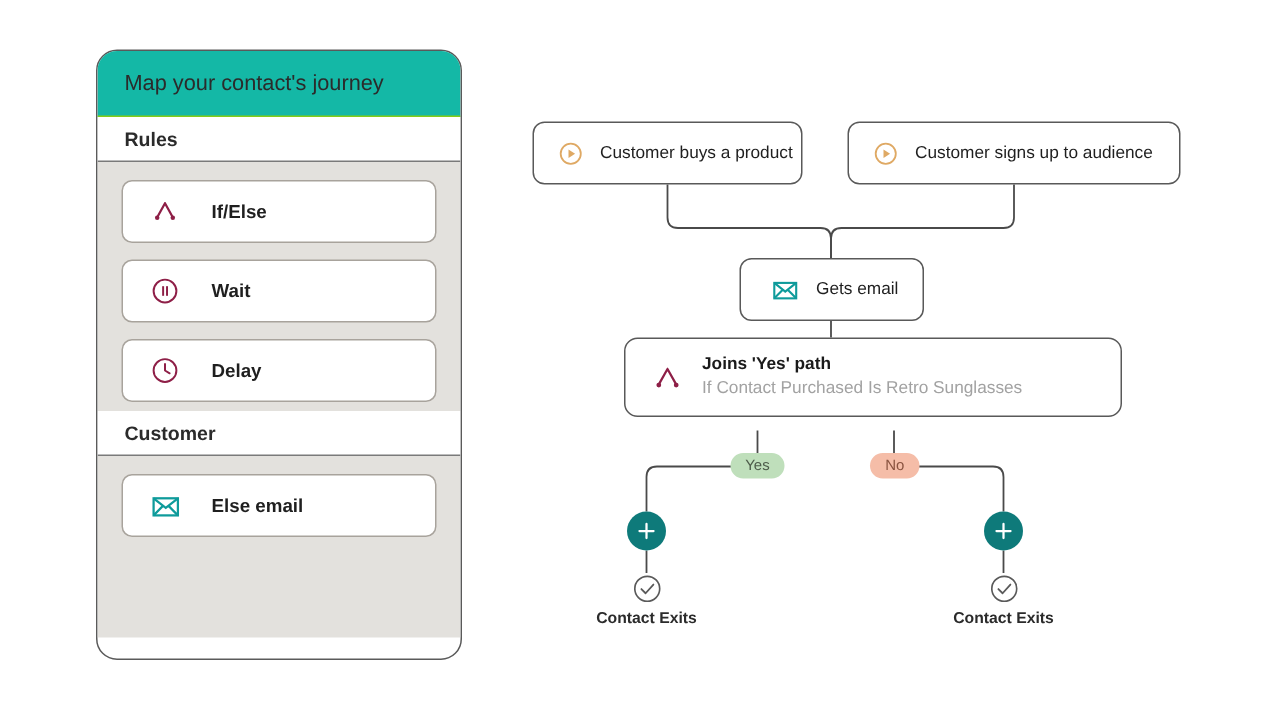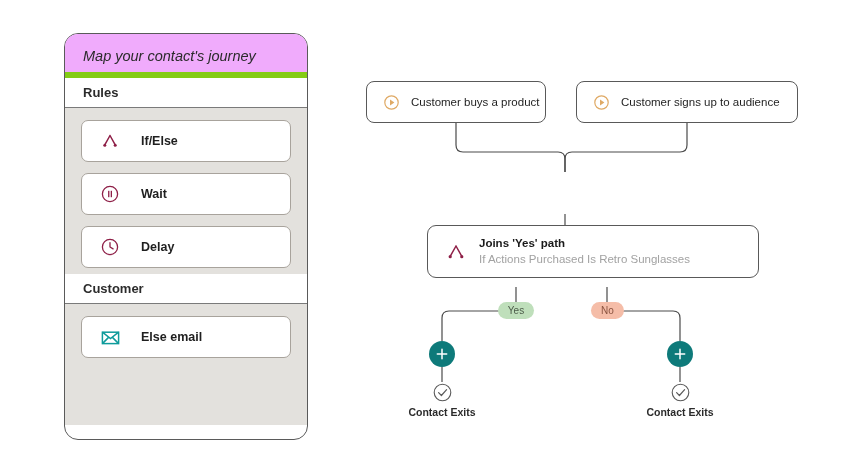--- a/index.html
+++ b/index.html
@@ -28,25 +28,24 @@
     border-radius: 14px;
     box-sizing: border-box;
     overflow: hidden;
   }
   #panel-title {
     height: 44px;
     line-height: 44px;
     padding-left: 18px;
     font-size: 14.5px;
     color: #2b2b2b;
-    border-bottom: 6px solid #84cc16;
-    background: #f0abfc;
-    box-sizing: border-box;
-    white-space: nowrap;
-    font-style: italic;
+    border-bottom: 1px solid #84cc16;
+    background: #14b8a6;
+    box-sizing: border-box;
+    white-space: nowrap;
   }
   .section-header {
     height: 30px;
     line-height: 30px;
     padding-left: 18px;
     font-size: 13px;
     font-weight: bold;
     color: #2b2b2b;
     background: #ffffff;
     border-bottom: 1px solid #7a7a7a;
@@ -82,21 +81,21 @@
     margin-left: 20px;
     font-size: 12.5px;
     font-weight: bold;
     color: #1f1f1f;
     white-space: nowrap;
   }
 
   
   #flow-canvas {
     position: absolute;
-    left: 354px;
+    left: 343px;
     top: 60px;
     width: 460px;
     height: 400px;
   }
   #flow-lines {
     position: absolute;
     left: 0; top: 0;
     width: 460px; height: 400px;
   }
   .flow-node {
@@ -282,32 +281,41 @@
   <div class="flow-node" id="trigger-node-2">
     <span class="node-icon">
       <svg width="17" height="17" viewBox="0 0 17 17">
         <circle cx="8.5" cy="8.5" r="6.7" stroke="#dfa964" stroke-width="1.2" fill="none"></circle>
         <path d="M7.0 5.6 L11.4 8.5 L7.0 11.4 Z" fill="#dfa964"></path>
       </svg>
     </span>
     <span class="node-label">Customer signs up to audience</span>
   </div>
 
+  <div class="flow-node" id="email-node">
+    <span class="node-icon">
+      <svg width="19" height="19" viewBox="0 0 19 19">
+        <rect x="2.2" y="4.6" width="14.6" height="10.3" stroke="#0e9b9b" stroke-width="1.4" fill="none"></rect>
+        <path d="M2.2 4.6 L9.5 10.4 L16.8 4.6 M2.2 14.9 L7.5 9.5 M16.8 14.9 L11.5 9.5" stroke="#0e9b9b" stroke-width="1.4" fill="none"></path>
+      </svg>
+    </span>
+    <span class="node-label">Gets email</span>
+  </div>
 
   <div class="flow-node" id="condition-node">
     <span class="node-icon">
       <svg width="22" height="22" viewBox="0 0 22 22">
         <path d="M11 5 L5.6 14.6 M11 5 L16.4 14.6" stroke="#8e1f47" stroke-width="1.5" fill="none" stroke-linecap="round"></path>
         <circle cx="5.2" cy="15.7" r="1.6" fill="#8e1f47"></circle>
         <circle cx="16.8" cy="15.7" r="1.6" fill="#8e1f47"></circle>
       </svg>
     </span>
     <span class="cond-text">
       <div id="condition-title">Joins 'Yes' path</div>
-      <div id="condition-subtitle">If Actions Purchased Is Retro Sunglasses</div>
+      <div id="condition-subtitle">If Contact Purchased Is Retro Sunglasses</div>
     </span>
   </div>
 
   <div class="branch-pill" id="pill-yes">Yes</div>
   <div class="branch-pill" id="pill-no">No</div>
 
   <div class="plus-button" id="plus-left">
     <svg width="14" height="14" viewBox="0 0 14 14">
       <path d="M7 2.3 L7 11.7 M2.3 7 L11.7 7" stroke="#ffffff" stroke-width="1.5" stroke-linecap="round"></path>
     </svg>

